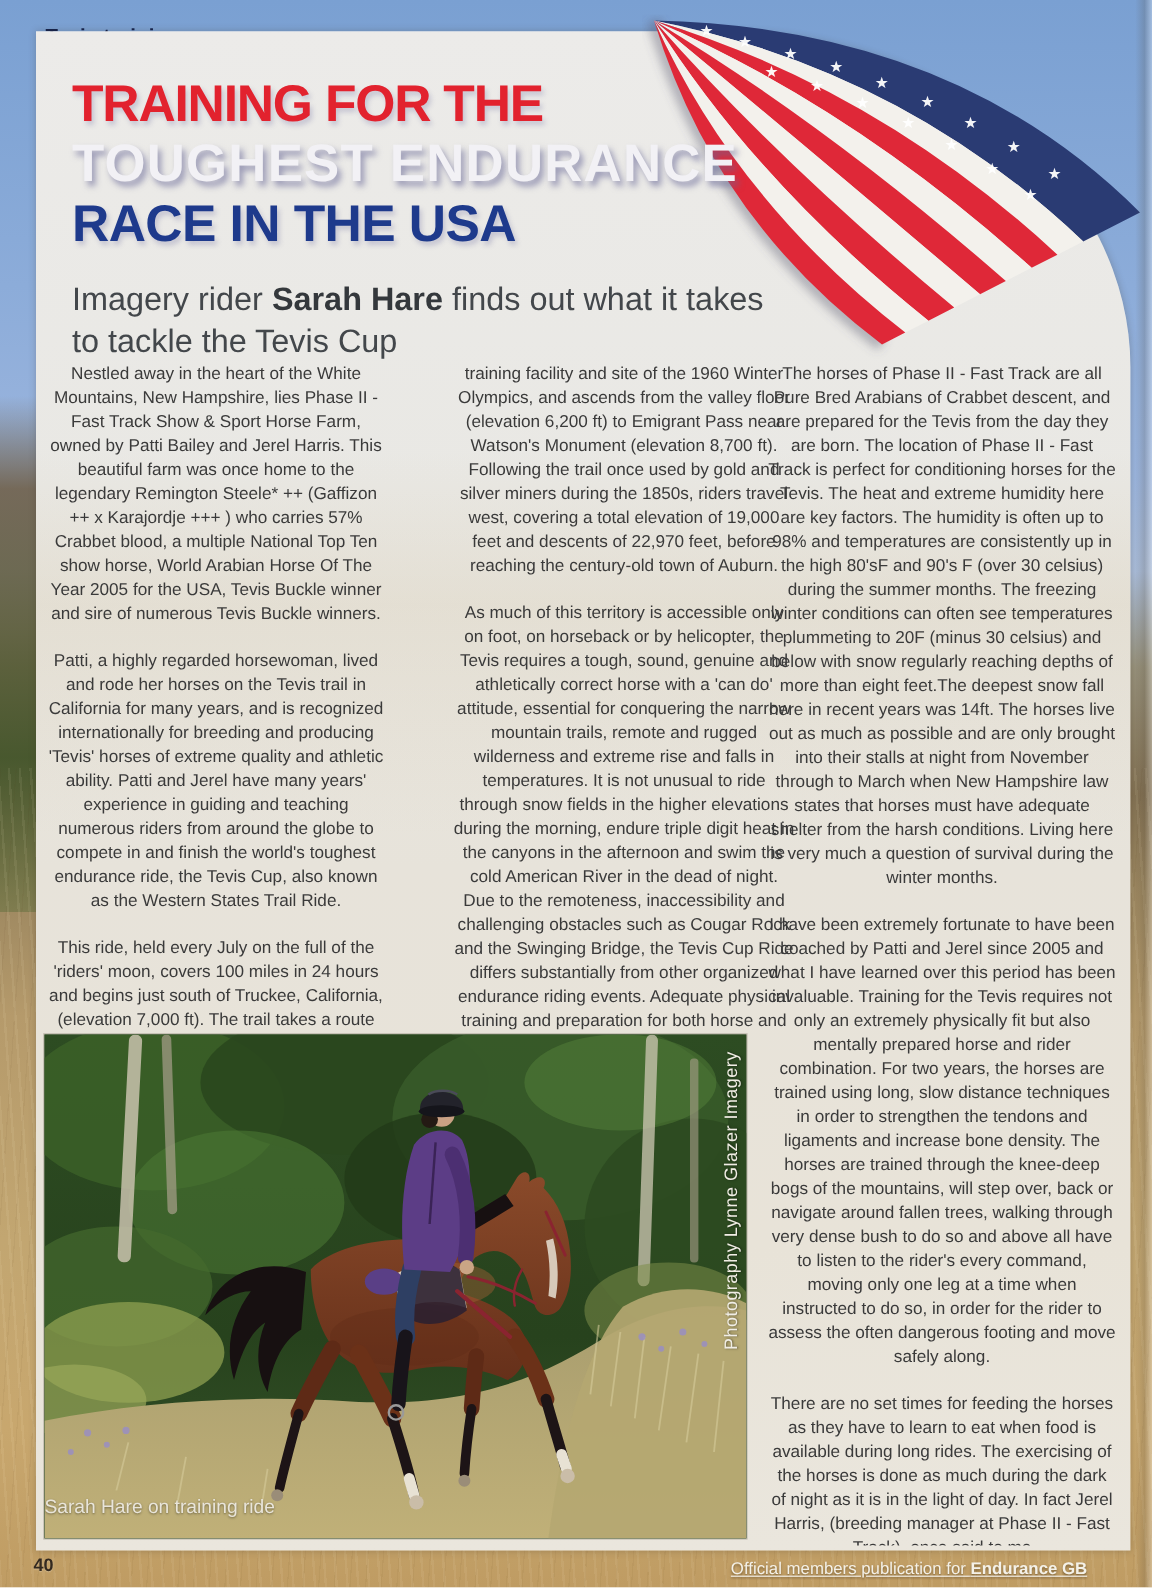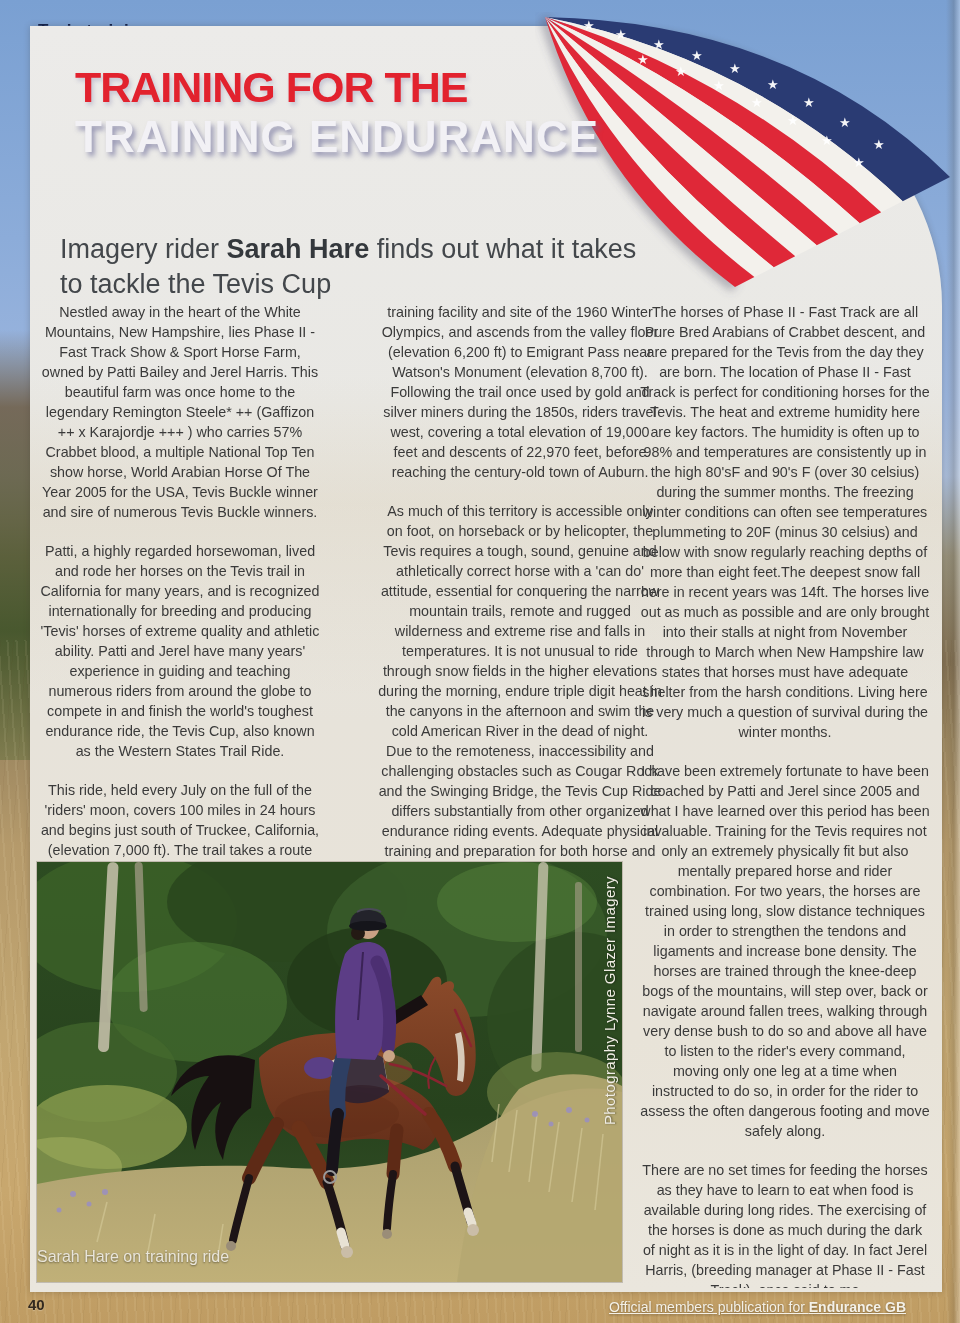--- a/index.html
+++ b/index.html
@@ -28,21 +28,21 @@
     box-shadow:0 0 6px rgba(60,50,40,.25);
   }
   .panel::after { 
     content:""; position:absolute; left:0; top:350px; width:100%; height:320px;
     background:linear-gradient(180deg, rgba(214,200,170,.0), rgba(214,200,170,.25) 40%, rgba(214,200,170,.0));
     pointer-events:none;
   }
 
   .flag { position:absolute; left:535px; top:12px; width:425px; height:292px; }
 
-  .title { position:absolute; left:75px; top:62px; line-height:50px; font-weight:700; white-space:nowrap; }
+  .title { position:absolute; left:60px; top:62px; line-height:50px; font-weight:700; white-space:nowrap; }
   .title .l1 { font-size:43px; letter-spacing:-1px; color:#e2222e; text-shadow:2px 3px 4px rgba(110,110,160,.30); }
   .title .l2 { font-size:44px; letter-spacing:1px; color:#f2f1f5; text-shadow:3px 4px 5px rgba(104,104,150,.62); }
   .title .l3 { font-size:43px; letter-spacing:-.5px; color:#1e3a8c; text-shadow:2px 3px 4px rgba(110,110,160,.30); }
 
   .standfirst { position:absolute; left:60px; top:232px; width:590px; font-size:27px; line-height:35px; color:#43474b; }
   .standfirst b { color:#34383c; }
 
   .col { position:absolute; top:302px; font-size:14.3px; line-height:20px; color:#3a3a3a; }
   .col p { margin-bottom:19px;text-align:center; }
   .col1 { left:38px;  width:284px; height:556px; overflow:hidden; }
@@ -111,21 +111,22 @@
         <text x="178" y="78">★</text>
       <text x="216" y="95">★</text>
         <text x="252" y="113">★</text>
         <text x="286" y="133">★</text>
       <text x="318" y="155">★</text>
     </g>
   </svg>
 
   <div class="title">
     <div class="l1">TRAINING FOR THE</div>
-    <div class="l2">TRAINING ENDURANCE</div>
+    <div class="l2">TOUGHEST ENDURANCE</div>
+    <div class="l3">RACE IN THE USA</div>
   </div>
 
   <div class="standfirst"><span>Imagery rider </span><b>Sarah Hare</b><span> finds out what it takes to tackle the Tevis Cup</span></div>
 
   <div class="col col1">
     <p>Nestled away in the heart of the White Mountains, New Hampshire, lies Phase II - Fast Track Show &amp; Sport Horse Farm, owned by Patti Bailey and Jerel Harris. This beautiful farm was once home to the legendary Remington Steele* ++ (Gaffizon ++ x Karajordje +++ ) who carries 57% Crabbet blood, a multiple National Top Ten show horse, World Arabian Horse Of The Year 2005 for the USA, Tevis Buckle winner and sire of numerous Tevis Buckle winners.</p>
     <p>Patti, a highly regarded horsewoman, lived and rode her horses on the Tevis trail in California for many years, and is recognized internationally for breeding and producing 'Tevis' horses of extreme quality and athletic ability. Patti and Jerel have many years' experience in guiding and teaching numerous riders from around the globe to compete in and finish the world's toughest endurance ride, the Tevis Cup, also known as the Western States Trail Ride.</p>
     <p>This ride, held every July on the full of the 'riders' moon, covers 100 miles in 24 hours and begins just south of Truckee, California, (elevation 7,000 ft). The trail takes a route through Squaw Valley, the U.S. Olympic</p>
   </div>
 

